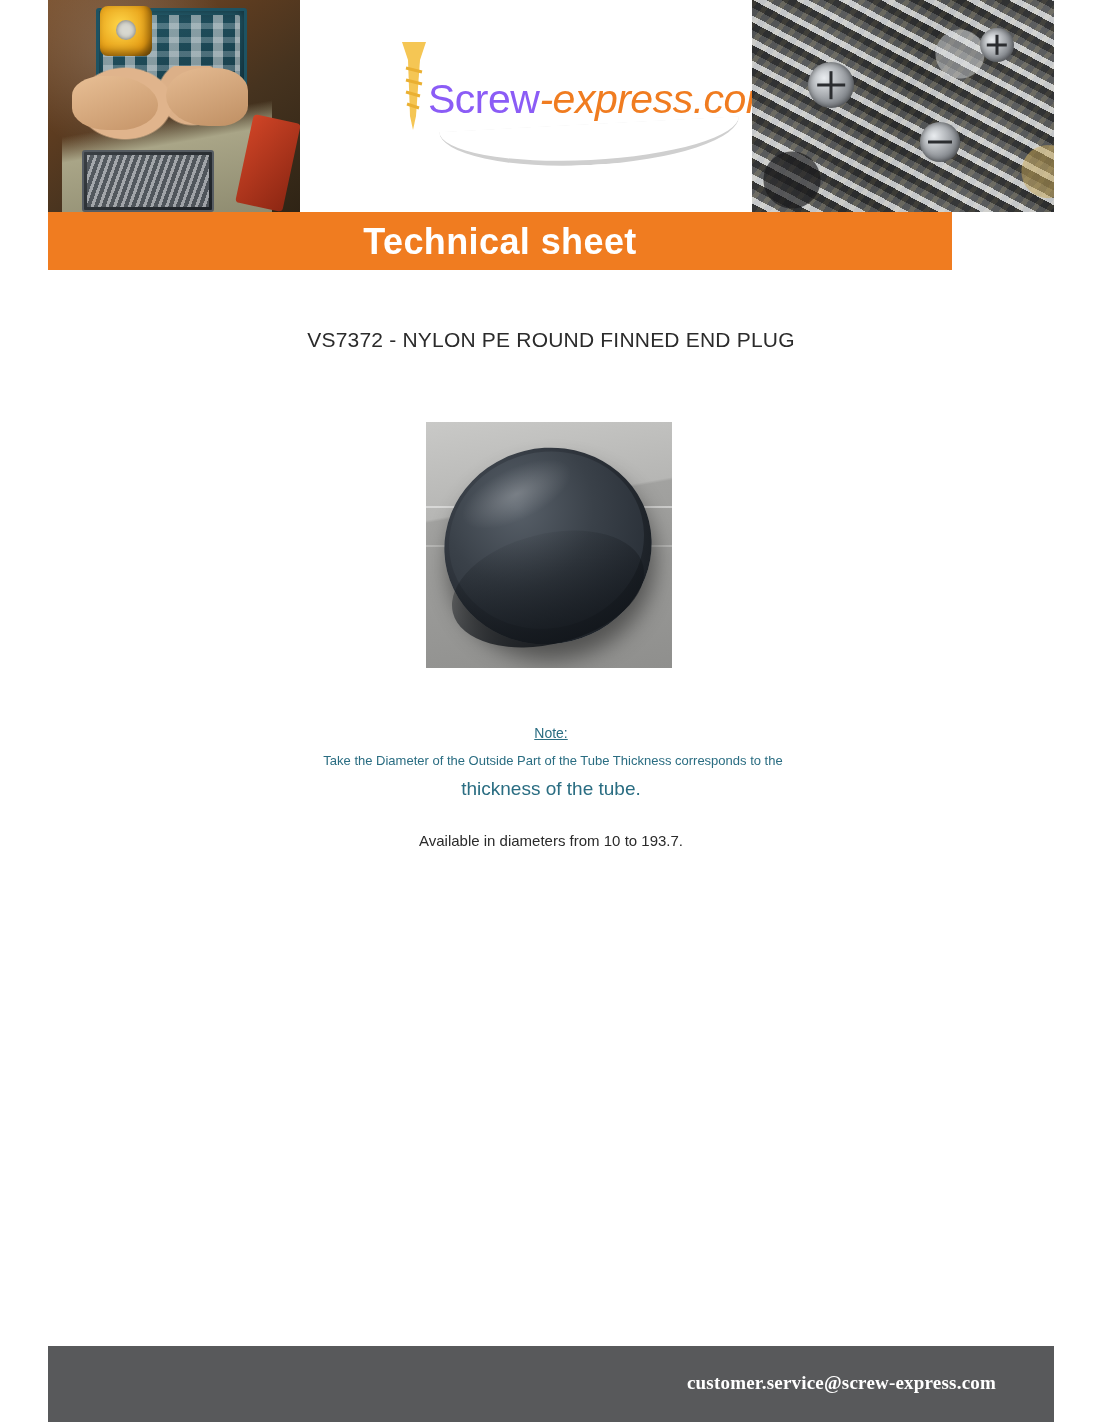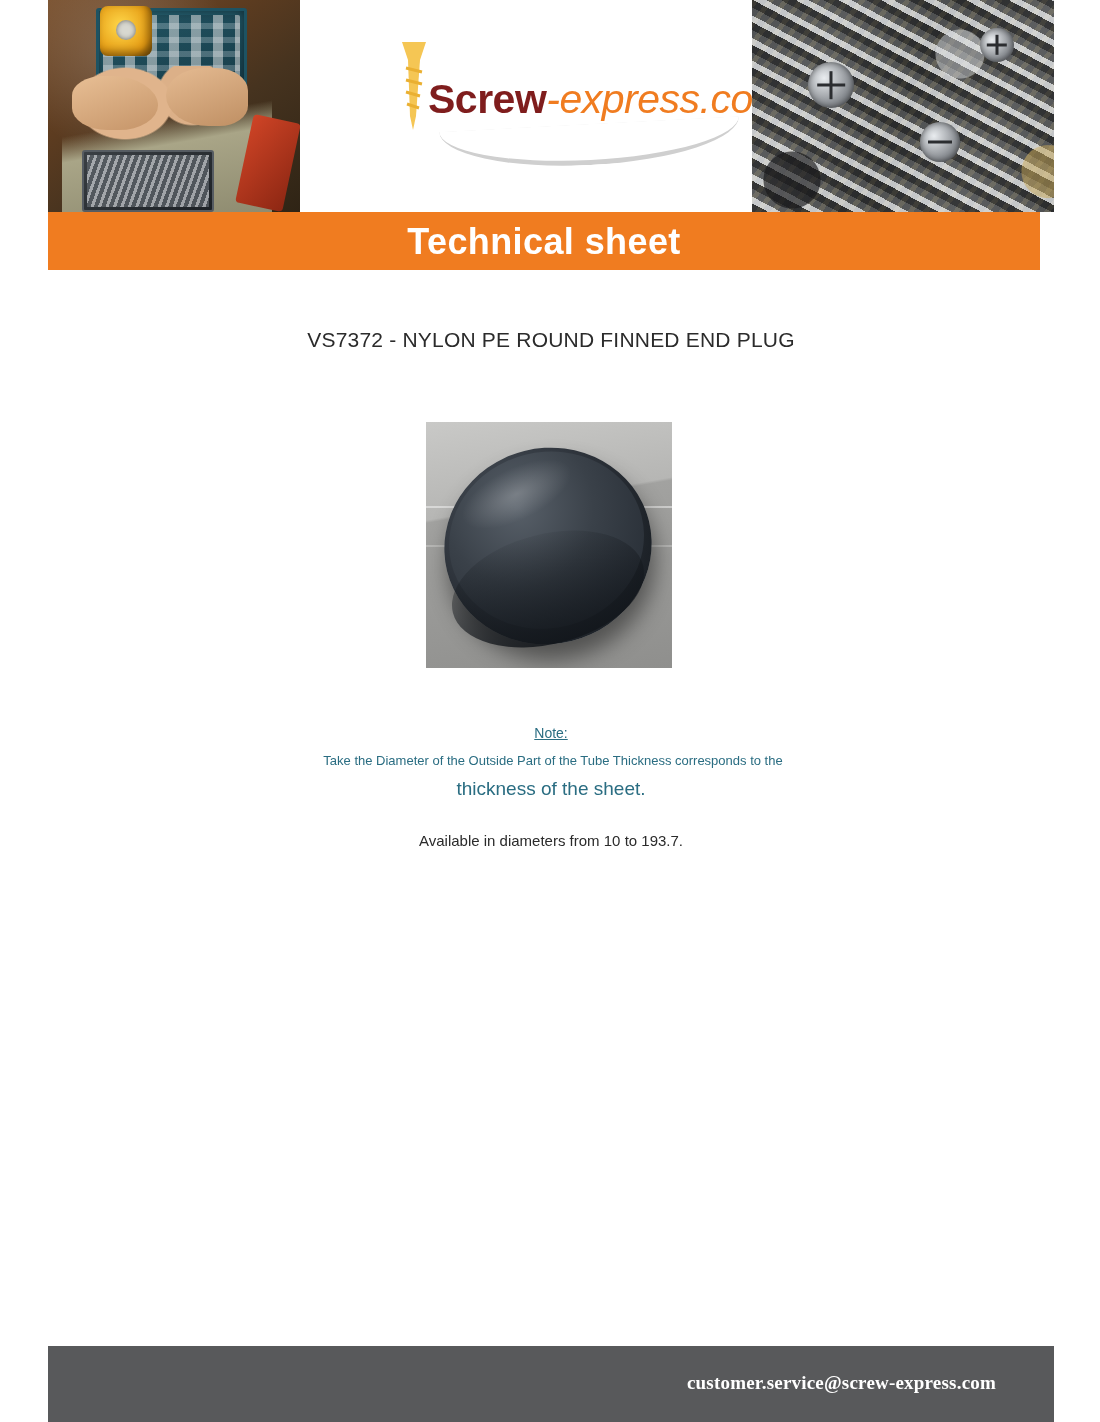--- a/index.html
+++ b/index.html
@@ -187,21 +187,21 @@
   }
   .logo-text {
     position: absolute;
     left: 128px;
     top: 76px;
     font-size: 41px;
     font-family: "Liberation Sans", sans-serif;
     letter-spacing: -0.5px;
     white-space: nowrap;
   }
-  .logo-text .dark { color: #7f1d1d; font-weight: 700; text-align: center; }
+  .logo-text .dark { color: #8b5cf6; font-weight: 400; text-align: center; }
   .logo-text .orange { color: #f07c20; font-style: italic; font-weight: 400; }
   .logo-swoosh {
     position: absolute;
     left: 140px;
     top: 124px;
     width: 300px;
     height: 36px;
     border-bottom: 5px solid #cfcfcf;
     border-radius: 0 0 50% 50% / 0 0 100% 100%;
     transform: rotate(-3deg);
@@ -212,21 +212,21 @@
     top: 38px;
     width: 62px;
     height: 96px;
     opacity: .9;
   }
 
   .banner {
     position: absolute;
     left: 48px;
     top: 212px;
-    width: 992px;
+    width: 904px;
     height: 58px;
     background: #f07c20;
   }
   .banner-title {
     position: absolute;
     left: 0; right: 0;
     top: 9px;
     text-align: center;
     color: #ffffff;
     font-size: 36px;
@@ -431,21 +431,21 @@
 
     <div class="product-image">
       <div class="pi-floorline"></div>
       <div class="pi-floorline2"></div>
       <div class="pi-plug"></div>
       <div class="pi-rim"></div>
     </div>
 
     <div class="note-label">Note:</div>
     <div class="note-line">Take the Diameter of the Outside Part of the Tube Thickness corresponds to the</div>
-    <div class="note-emph">thickness of the sheet.</div>
+    <div class="note-emph">thickness of the tube.</div>
     <div class="availability">Available in diameters from 10 to 193.7.</div>
   </div>
 
   <div class="footer-sep"></div>
   <div class="footer">
     <div class="footer-email">customer.service@screw-express.com</div>
   </div>
 
 </div>
 

